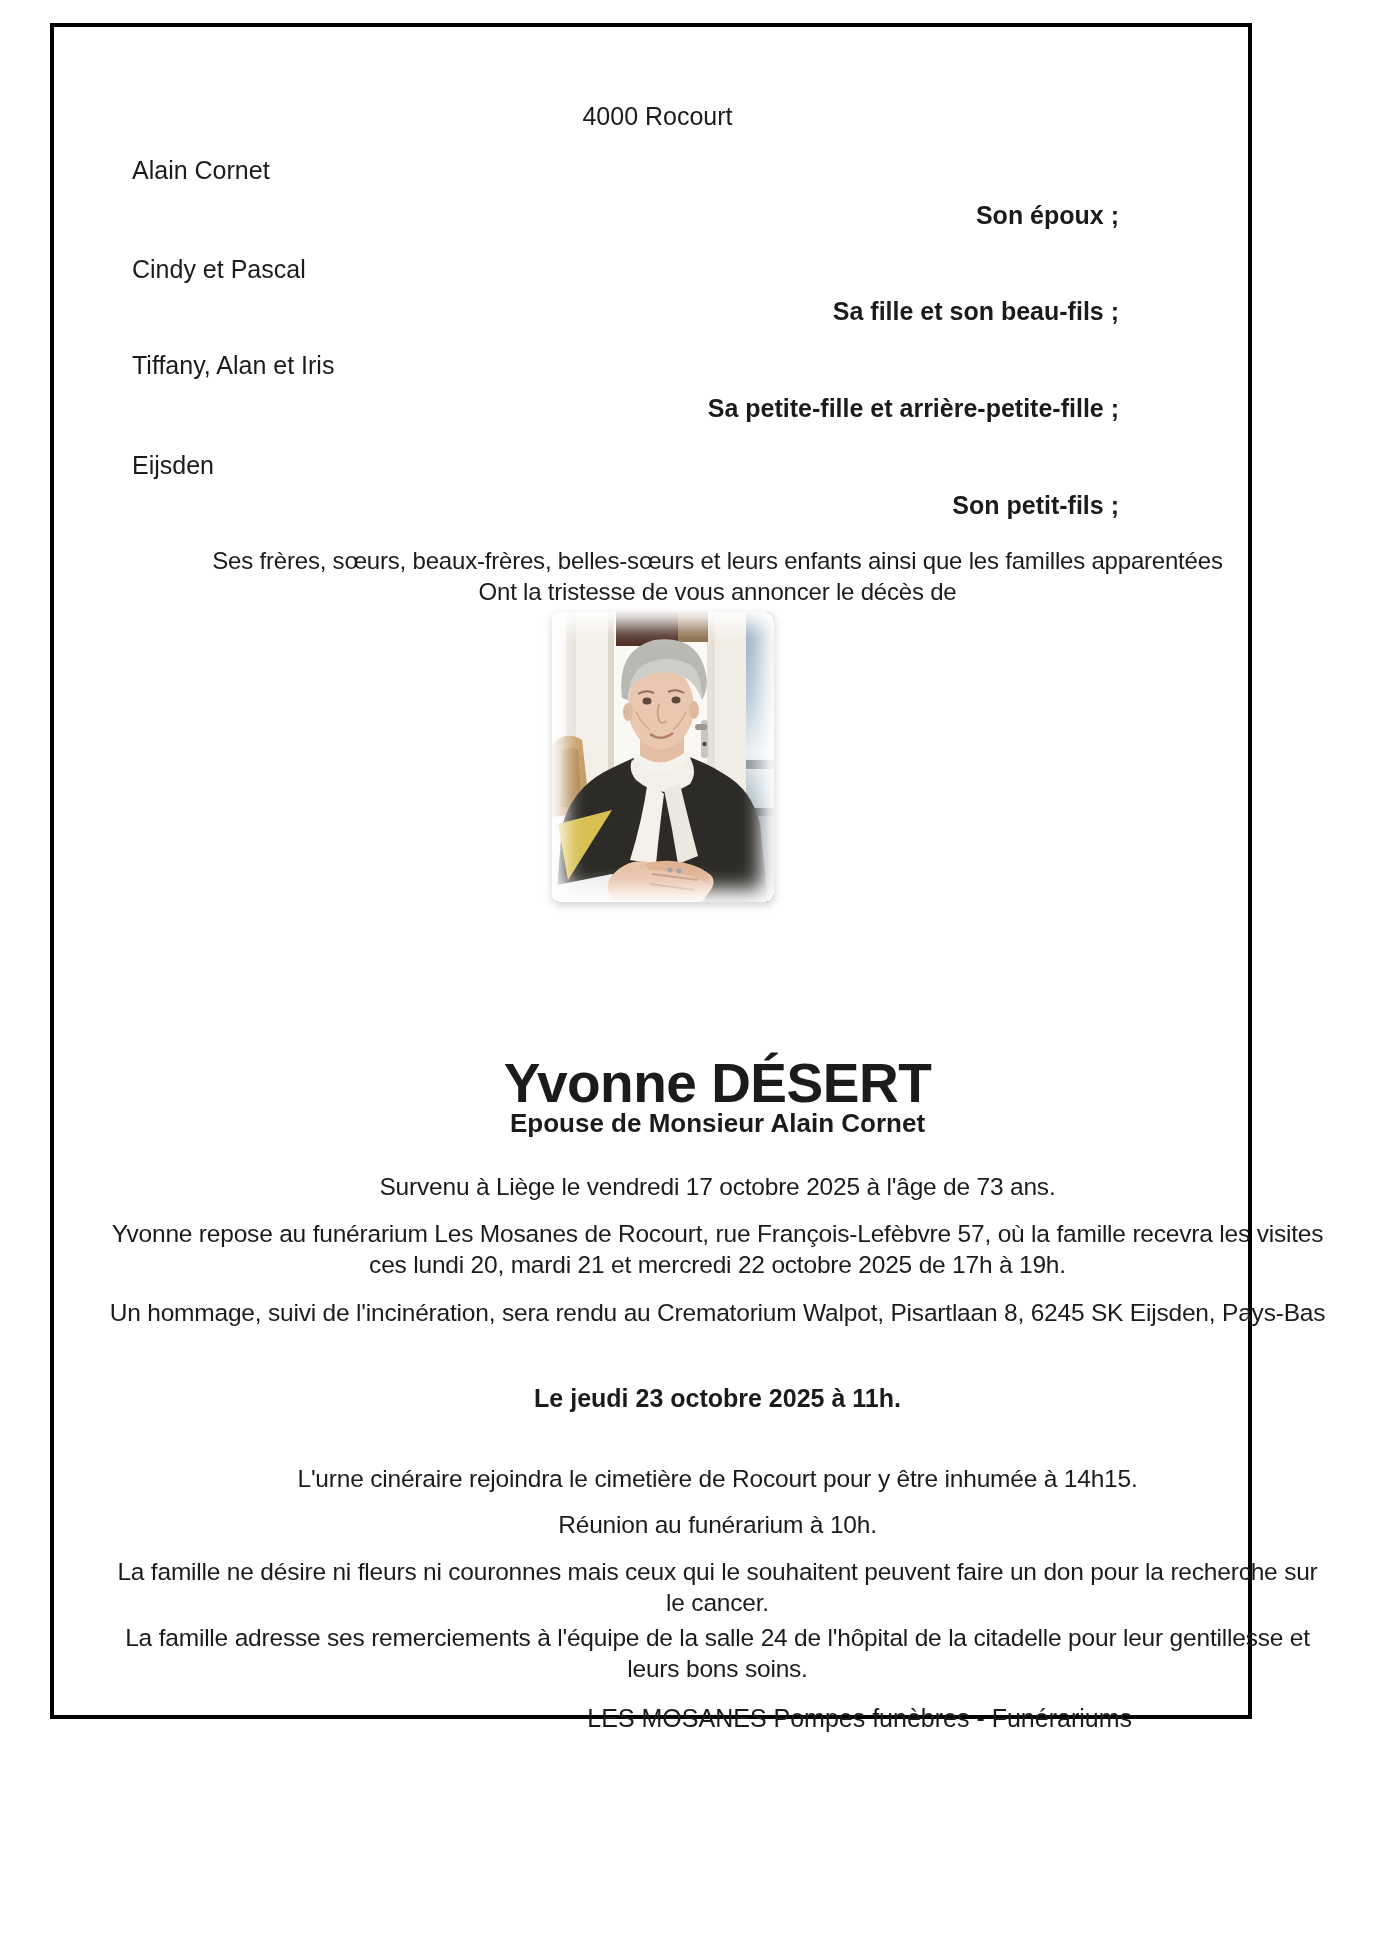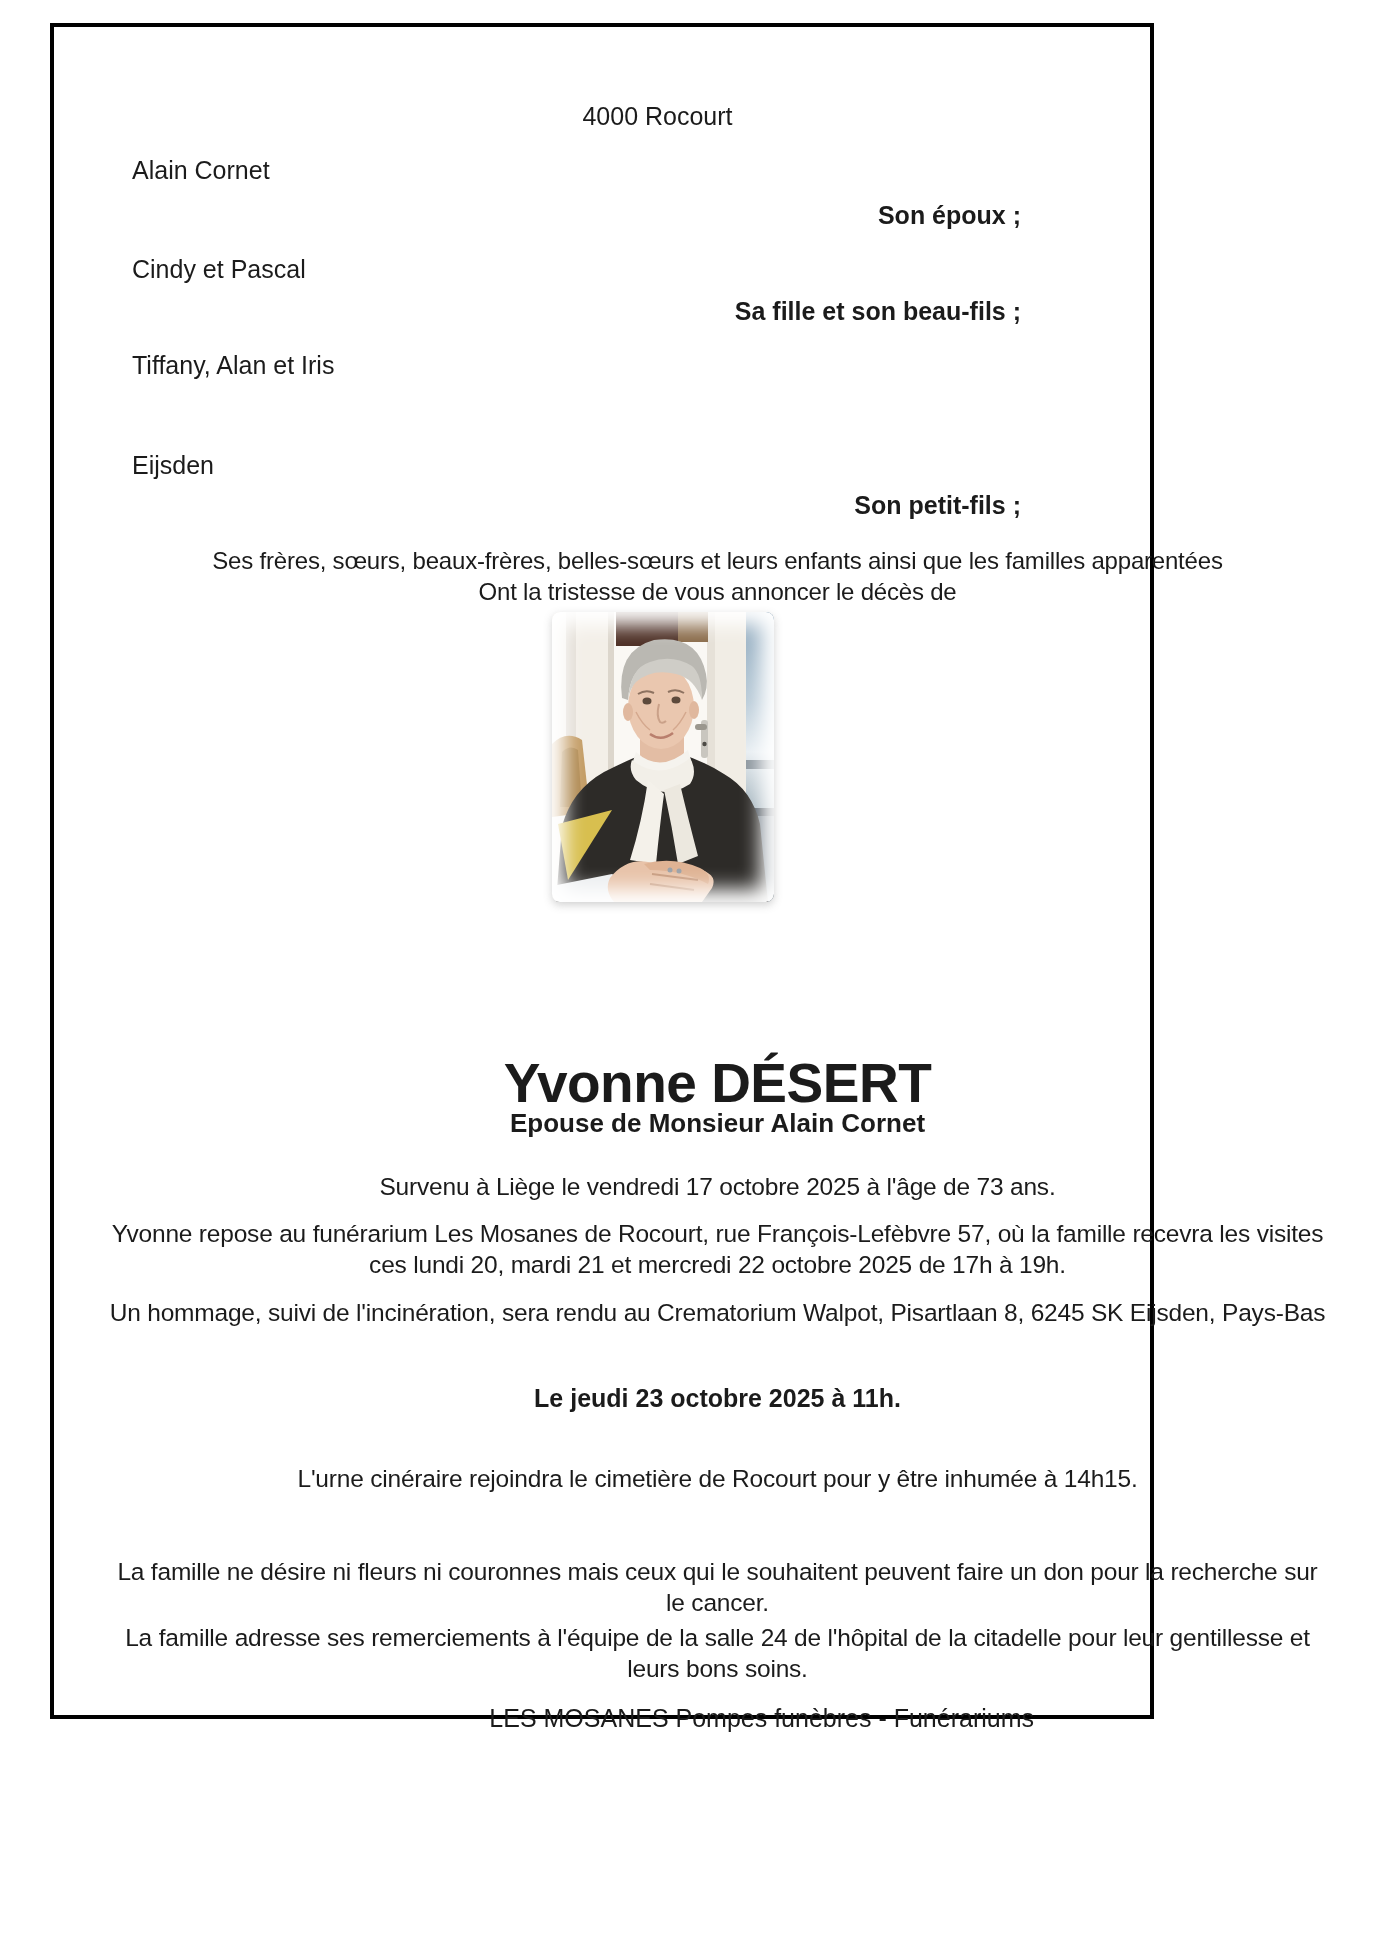--- a/index.html
+++ b/index.html
@@ -2,21 +2,21 @@
 <html><head>
 <meta charset="utf-8">
 <style>
   html,body{margin:0;padding:0;}
   body{
     width:1378px;height:1949px;position:relative;background:#ffffff;
     font-family:"Liberation Sans", sans-serif;color:#1b1b1b;
     -webkit-font-smoothing:antialiased;
   }
   .frame{
-    position:absolute;left:50px;top:23px;width:1104px;height:1696px;
+    position:absolute;left:50px;top:23px;width:1202px;height:1696px;
     border:4px solid #000;box-sizing:border-box;background:#fff;
   }
   .line{position:absolute;white-space:nowrap;}
   .name-left{left:78px;font-size:25px;line-height:30px;}
   .rel-right{right:129px;font-weight:bold;font-size:25px;line-height:30px;text-align:right;}
   .centered{position:absolute;left:54px;width:1219px;text-align:center;}
   .body-txt{font-size:24.5px;line-height:31px;letter-spacing:-0.2px;margin-top:14px;}
   .intro-txt{font-size:24px;line-height:31px;letter-spacing:-0.2px;}
   .loc{font-size:25px;transform:translateX(-60px);}
   .honorific{font-size:24px;font-weight:bold;letter-spacing:0.5px;}
@@ -42,35 +42,37 @@
 
   <div class="centered loc" style="top:75px">4000 Rocourt</div>
 
   <div class="line name-left" style="top:128px">Alain Cornet</div>
   <div class="line rel-right" style="top:173px">Son époux ;</div>
 
   <div class="line name-left" style="top:227px">Cindy et Pascal</div>
   <div class="line rel-right" style="top:269px">Sa fille et son beau-fils ;</div>
 
   <div class="line name-left" style="top:323px">Tiffany, Alan et Iris</div>
+  <div class="line rel-right" style="top:366px">Sa petite-fille et arrière-petite-fille ;</div>
 
   <div class="line name-left" style="top:423px">Eijsden</div>
   <div class="line rel-right" style="top:463px">Son petit-fils ;</div>
 
   <div class="centered intro-txt" style="top:518px">Ses frères, sœurs, beaux-frères, belles-sœurs et leurs enfants ainsi que les familles apparentées</div>
   <div class="centered intro-txt" style="top:549px">Ont la tristesse de vous annoncer le décès de</div>
 
   <div class="centered deceased" style="top:996px">Yvonne DÉSERT</div>
   <div class="centered spouse" style="top:1081px">Epouse de Monsieur Alain Cornet</div>
 
   <div class="centered body-txt" style="top:1130px">Survenu à Liège le vendredi 17 octobre 2025 à l'âge de 73 ans.</div>
   <div class="centered body-txt" style="top:1177px">Yvonne repose au funérarium Les Mosanes de Rocourt, rue François-Lefèbvre 57, où la famille recevra les visites ces lundi 20, mardi 21 et mercredi 22 octobre 2025 de 17h à 19h.</div>
   <div class="centered body-txt" style="top:1256px">Un hommage, suivi de l'incinération, sera rendu au Crematorium Walpot, Pisartlaan 8, 6245 SK Eijsden, Pays-Bas</div>
   <div class="centered date-bold" style="top:1357px">Le jeudi 23 octobre 2025 à 11h.</div>
   <div class="centered body-txt" style="top:1422px">L'urne cinéraire rejoindra le cimetière de Rocourt pour y être inhumée à 14h15.</div>
+  <div class="centered body-txt" style="top:1468px">Réunion au funérarium à 10h.</div>
   <div class="centered body-txt" style="top:1515px">La famille ne désire ni fleurs ni couronnes mais ceux qui le souhaitent peuvent faire un don pour la recherche sur le cancer.</div>
   <div class="centered body-txt" style="top:1581px">La famille adresse ses remerciements à l'équipe de la salle 24 de l'hôpital de la citadelle pour leur gentillesse et leurs bons soins.</div>
 
   <div class="line footer" style="top:1677px">LES MOSANES Pompes funèbres - Funérariums</div>
 </div>
 
 <div class="photo">
   <svg viewBox="0 0 222 290" width="222" height="290">
     <defs>
       <linearGradient id="sky" x1="0" y1="0" x2="0" y2="1">

